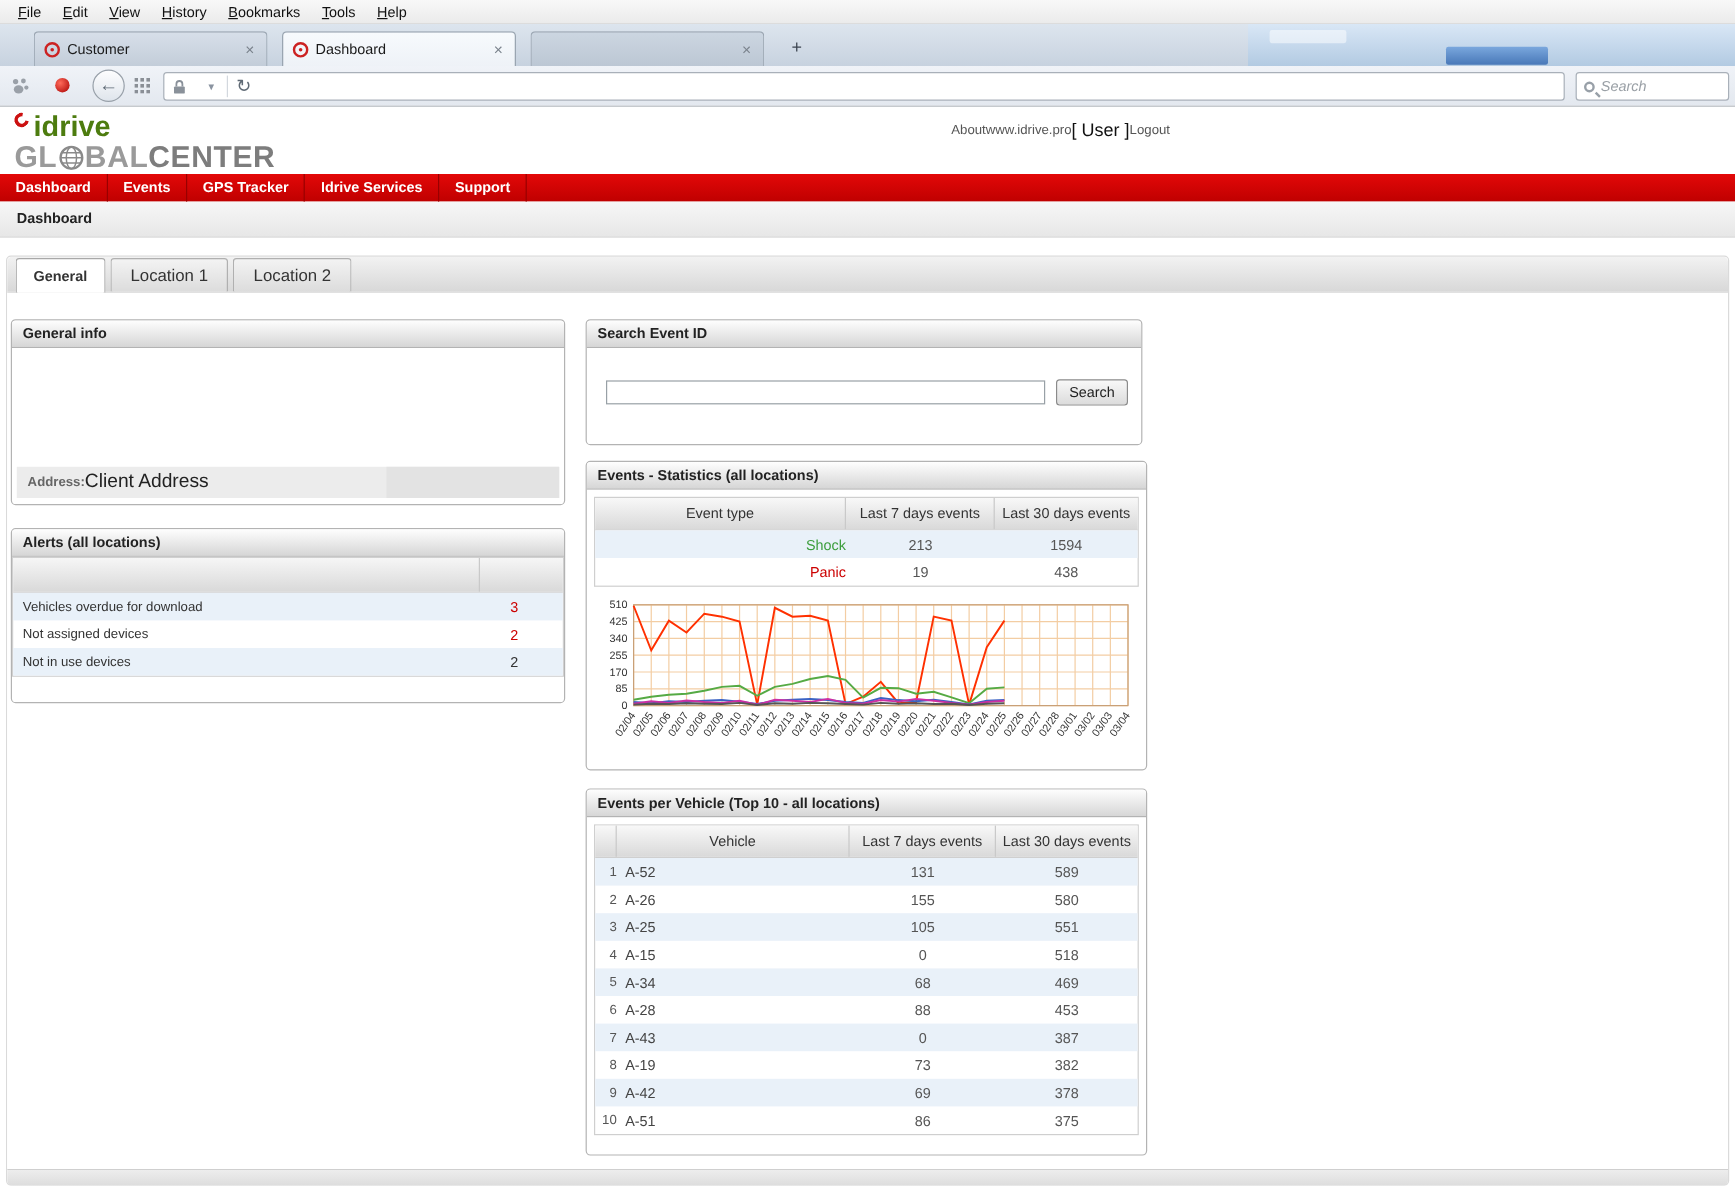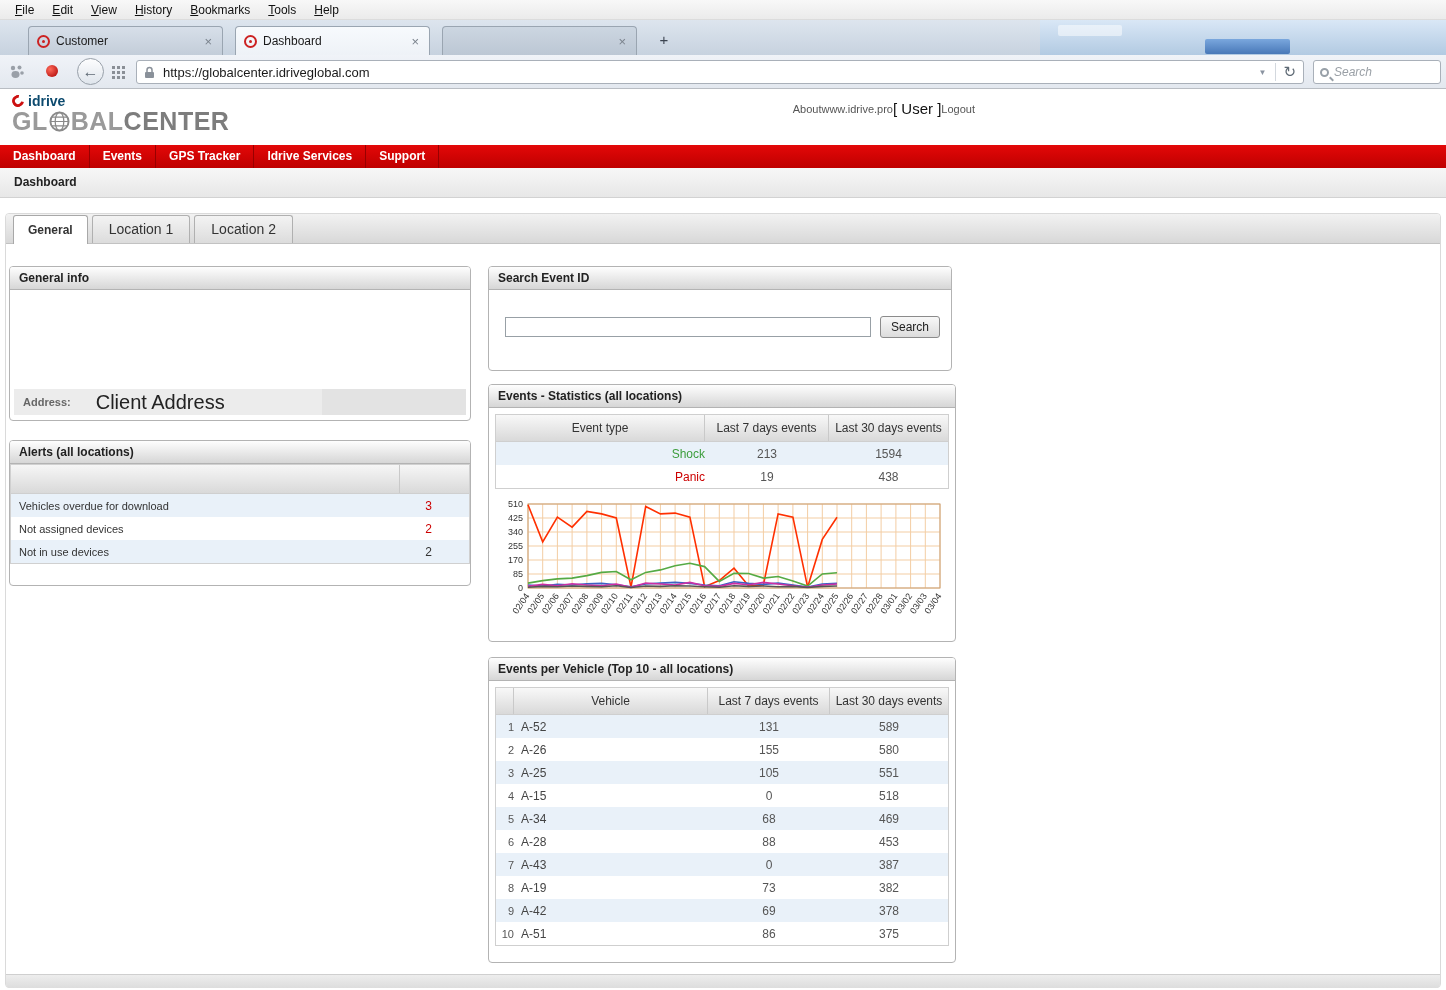--- a/index.html
+++ b/index.html
@@ -51,21 +51,21 @@
     border:1px solid #a9b0b9;border-radius:3px;display:flex;align-items:center;padding:0 6px}
   .mag{width:9px;height:9px;border:2px solid #98a0a8;border-radius:50%;position:relative;margin-right:5px;flex:none;cursor:pointer}
   .mag::after{content:"";position:absolute;width:5px;height:2px;background:#98a0a8;transform:rotate(45deg);left:7px;top:8px}
   .search-field input{border:none;outline:none;width:96px;font-size:12px;background:transparent;
     font-family:"Liberation Sans",sans-serif}
   .search-field input::placeholder{color:#9aa0a6;font-style:italic}
 
   
   .masthead{position:relative;height:56px;background:#fff}
   .logo{position:absolute;left:12px;top:5px;cursor:pointer}
-  .logo-top{display:flex;align-items:center;gap:4px;font-size:14px;font-weight:bold;color:#0c4a6e;line-height:1}
+  .logo-top{display:flex;align-items:flex-start;gap:4px;font-size:24px;font-weight:bold;color:#4d7c0f;line-height:1}
   .logo-c{width:12px;height:12px;border:3px solid #cc1111;border-right-color:transparent;border-radius:50%;
     transform:rotate(-35deg);display:inline-block}
   .logo-bottom{display:flex;align-items:center;font-size:25px;font-weight:bold;color:#9a9a9a;
     letter-spacing:.5px;line-height:1;margin-top:1px}
   .logo-center{color:#7d7d7d}
   .globe{margin:0 1px;display:flex}
   .masthead-links{position:absolute;top:11px;right:471px;display:flex;align-items:center;
     font-size:11px;color:#555}
   .masthead-links a{color:#555;cursor:pointer;text-decoration:none}
   .user-label{font-size:15px;color:#111;cursor:pointer}
@@ -98,21 +98,21 @@
   .p-alerts{top:196px;left:3px;width:462px;height:146px}
   .p-search{top:22px;left:482px;width:464px;height:105px}
   .p-stats{top:140px;left:482px;width:468px;height:258px}
   .p-vehicles{top:413px;left:482px;width:468px;height:306px}
 
   .general-body{position:relative;height:130px}
   .addr-row{position:absolute;left:4px;right:4px;bottom:5px;height:26px;background:#ececec;
     display:flex;align-items:center}
   .addr-row::after{content:"";position:absolute;right:0;top:0;width:144px;height:100%;background:#e3e3e3}
   .addr-label{font-size:11px;font-weight:bold;color:#666;padding-left:9px}
-  .addr-value{font-size:20px;color:#222;margin-left:25px}
+  .addr-value{font-size:16px;color:#222;margin-left:0}
 
   .alerts-table{margin:0;border:1px solid #d0d0d0;font-size:11px;color:#333}
   .a-head{height:29px;background:linear-gradient(#f6f6f6,#d9d9d9);border-bottom:1px solid #cfcfcf;display:flex}
   .a-h1{width:389px;border-right:1px solid #c9c9c9}
   .a-body > div.a-row{height:23px;display:flex;align-items:center}
   .a-body > div:nth-of-type(odd){background:#e9f1f9}
   .a-label{width:389px;padding-left:8px}
   .a-value{width:57px;text-align:center;font-size:12px}
 
   .search-body{position:relative;height:80px}
@@ -205,21 +205,20 @@
         </g>
       </svg>
   </span>
   <div class="url-field">
     <span class="lock-wrap">
       <svg width="11" height="13" viewBox="0 0 11 13">
           <rect x="1" y="6" width="9" height="6" rx="1" fill="#8a919a"></rect>
           <path d="M3 6V4a2.5 2.5 0 0 1 5 0v2" fill="none" stroke="#8a919a" stroke-width="1.5"></path>
         </svg>
     </span>
-    <span class="url-text">https://globalcenter.idriveglobal.com</span>
     <span class="url-dropdown">▼</span>
     <span class="reload">↻</span>
   </div>
   <div class="search-field">
     <span class="mag"></span>
     <input placeholder="Search" style="">
   </div>
 </div>
 
 <div class="masthead">

